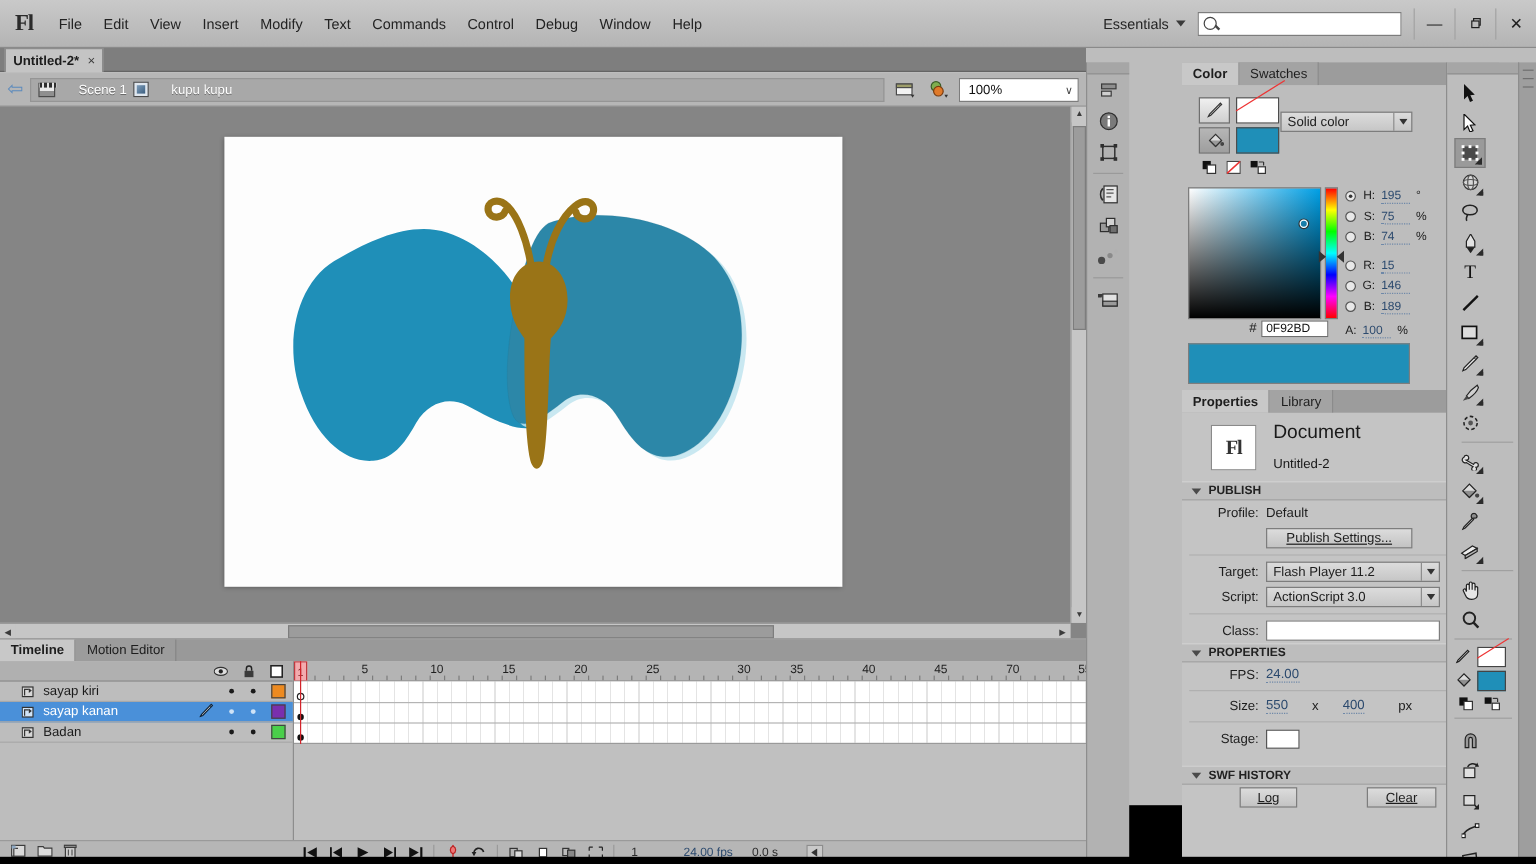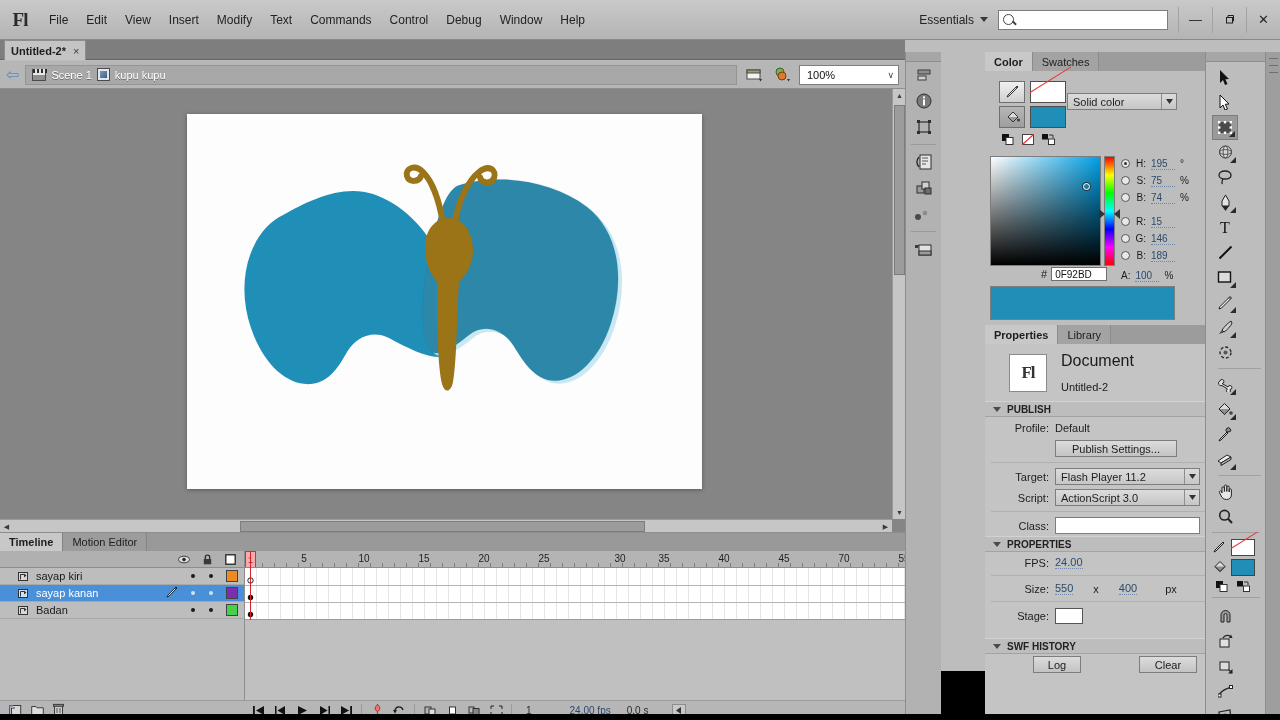--- a/index.html
+++ b/index.html
@@ -30,21 +30,21 @@
   #doctabbar { position:absolute; left:0; top:40px; width:905px; height:20px; background:#7e7e7e; border-bottom:1px solid #646464;}
   #doctab { position:absolute; left:4px; top:0px; height:20px; background:#c4c4c4; border:1px solid #8d8d8d; border-bottom:none;
      display:flex; align-items:center; padding:0 6px; gap:7px; font-size:11px; font-weight:bold; color:#1d1d1d;}
   .tabclose { font-size:11px; font-weight:normal; color:#3a3a3a; }
 
   
   #editbar { position:absolute; left:0; top:61px; width:905px; height:28px; background:#b6b6b6; border-bottom:1px solid #8d8d8d;
      display:flex; align-items:center; padding:0 6px; gap:6px;}
   #backarrow { color:#5d8bbd; font-size:16px; line-height:1; }
   #crumbstrip { flex:1; height:20px; background:#a8a8a8; border:1px solid #959595; display:flex; align-items:center; gap:5px; padding:0 6px; }
-  .crumb { display:flex; align-items:center; gap:5px; font-size:11px; color:#fff; text-shadow:0 1px 0 #6a6a6a;}
+  .crumb { display:flex; align-items:center; gap:19px; font-size:11px; color:#fff; text-shadow:0 1px 0 #6a6a6a;}
   .ic-scene { width:14px;height:12px;background:linear-gradient(#e9e9e9 55%, #8f8f8f 55%); border:1px solid #4b4b4b; position:relative;}
   .ic-scene::before{content:"";position:absolute;top:-1px;left:0;width:14px;height:4px;background:repeating-linear-gradient(90deg,#2d2d2d 0 2px,#e3e3e3 2px 4px);}
   .ic-sym { width:13px;height:13px;background:#dfe7ef;border:1px solid #4b4b4b;position:relative;}
   .ic-sym::after{content:"";position:absolute;inset:2px;background:linear-gradient(135deg,#7e9dbb,#3c5f80);}
   .editbtn { width:22px; height:20px; display:flex;align-items:center;justify-content:center;}
   #zoomsel { width:100px;height:20px;background:#fff;border:1px solid #7d7d7d;display:flex;align-items:center;
      justify-content:space-between;padding:0 4px 0 7px;font-size:11px;color:#111;}
 
   
   #stagewrap { position:absolute; left:0; top:89px; width:905px; height:443px; background:#858585; }
@@ -129,21 +129,21 @@
   #prop-body { position:absolute; top:19px; left:0; right:0; bottom:0; background:#c4c4c4; overflow:hidden;}
   .sec-head { height:16px; background:#bdbdbd; border-top:1px solid #d2d2d2; border-bottom:1px solid #a3a3a3;
      display:flex; align-items:center; gap:6px; padding-left:8px; font-size:10px; font-weight:bold; color:#222;}
   .tri { width:0;height:0;border-left:4px solid transparent;border-right:4px solid transparent;border-top:5px solid #4a4a4a;}
   .prow { display:flex; align-items:center; height:21px; padding-left:8px; gap:6px; font-size:11px; color:#1d1d1d;}
   .plabel { width:56px; text-align:right; }
   .pselect { height:17px; background:linear-gradient(#dcdcdc,#c6c6c6); border:1px solid #7d7d7d;
      display:flex;align-items:center;justify-content:space-between; padding:0 0 0 5px; font-size:11px; color:#1d1d1d;}
   .pselect .arrowbox { width:15px; height:15px; border-left:1px solid #8d8d8d; display:flex;align-items:center;justify-content:center;}
   .pbtn { height:17px; background:linear-gradient(#dcdcdc,#c3c3c3); border:1px solid #7d7d7d; display:flex;
-     align-items:center;justify-content:center; font-size:11px; color:#1d1d1d;}
+     align-items:center;justify-content:center; font-size:11px; color:#1d1d1d;text-decoration:underline;}
   .ptext { height:17px; background:#fff; border:1px solid #7d7d7d; }
   .docicon { width:38px;height:38px;background:#fff;border:1px solid #8a8a8a; display:flex;align-items:center;justify-content:center;
      font-family:"Liberation Serif",serif; font-size:17px; font-weight:bold; color:#333; letter-spacing:-1px;}
   #prop-sb { position:absolute; right:0; top:19px; width:11px; bottom:0; background:#cfcfcf; border-left:1px solid #a5a5a5;}
 
   
   #toolspanel { position:absolute; left:1205px; top:52px; width:60px; height:668px; background:#bdbdbd; border-left:1px solid #8d8d8d;}
   #tools-head { height:10px; background:#a6a6a6; border-bottom:1px solid #8f8f8f;}
   .tools-grid { display:flex; flex-wrap:wrap; padding:3px 4px 0 6px; }
   .tool { width:26px;height:25px; display:flex;align-items:center;justify-content:center; position:relative;}

